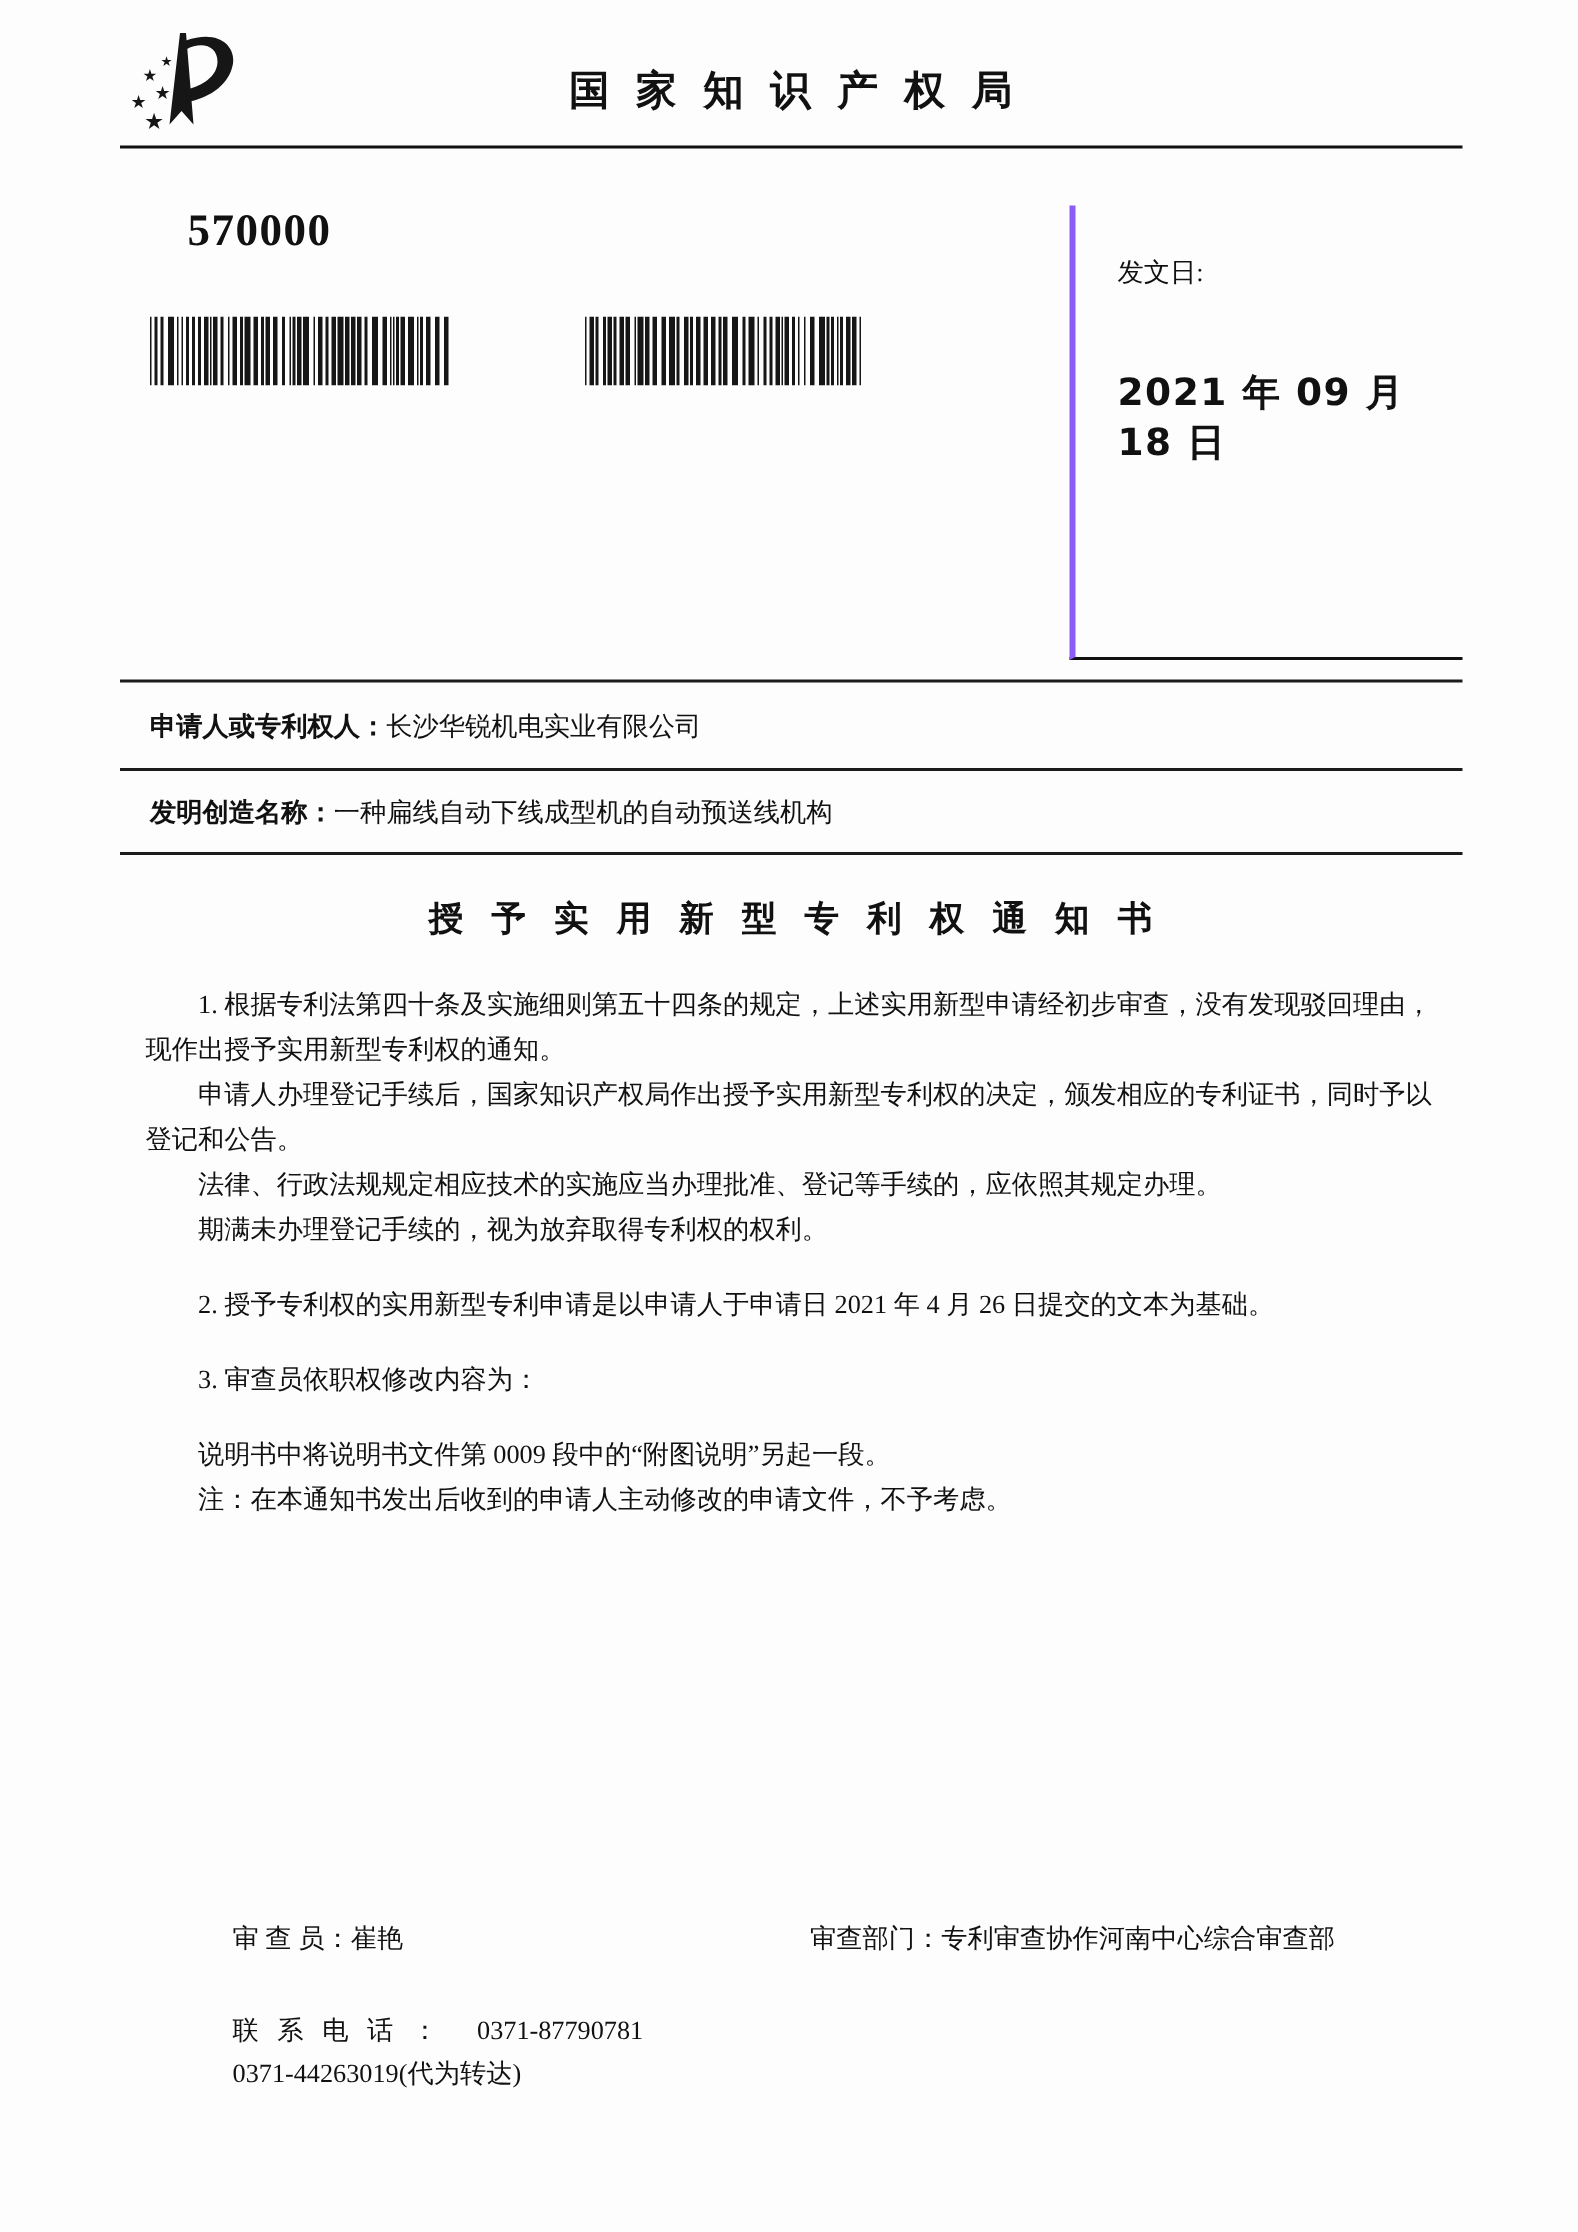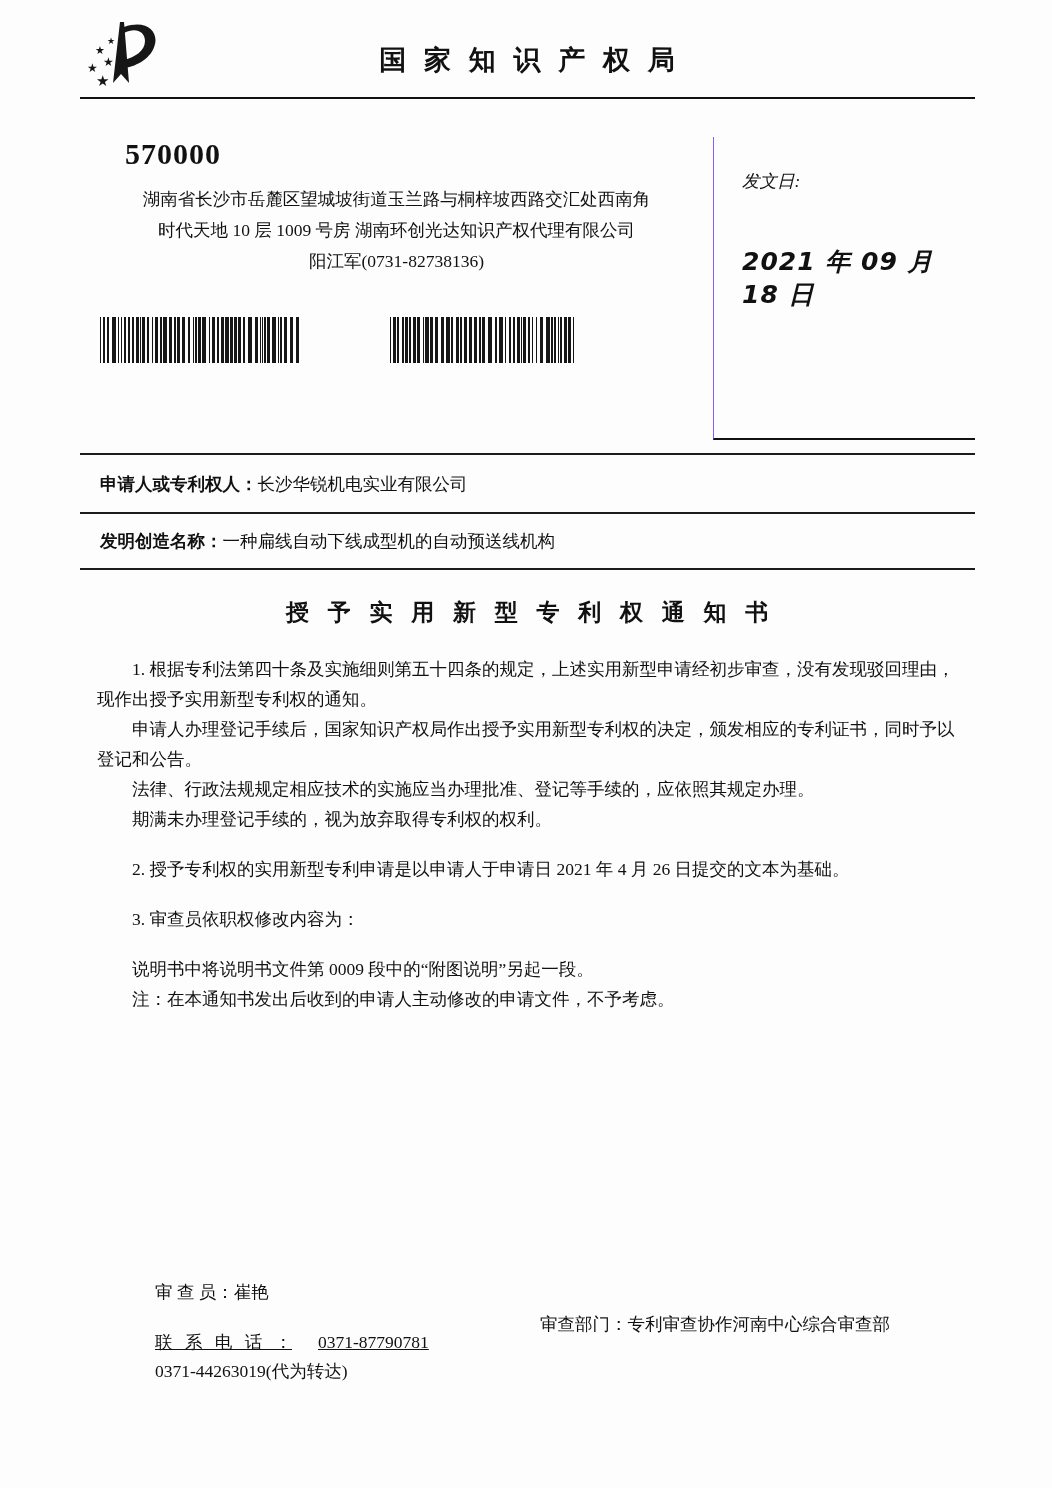--- a/index.html
+++ b/index.html
@@ -18,21 +18,21 @@
   .left-col{width:633px;}
   .postal-code{margin:38px 0 0 45px;font-size:30px;font-weight:bold;letter-spacing:1px;}
   .address-block{margin-top:13px;text-align:center;font-size:17.5px;line-height:31px;}
   .barcode-row{display:flex;margin:40px 0 0 20px;}
   .barcode{height:46px;font-size:0;overflow:hidden;}
   .barcode-1{width:200px;}
   .barcode-2{width:188px;margin-left:90px;}
   .barcode i{display:inline-block;height:100%;background:#161616;}
   .barcode i.g{background:transparent;}
   .date-box{position:absolute;top:0;left:633px;right:0;height:303px;box-sizing:border-box;
-    border-left:1px solid #8b5cf6;border-bottom:2px solid #111;padding:32px 0 0 28px;font-style:italic;}
+    border-left:4px solid #8b5cf6;border-bottom:2px solid #111;padding:32px 0 0 28px;}
   .dispatch-label{font-size:17.5px;}
   .dispatch-date{margin-top:52px;font-size:25px;font-weight:bold;letter-spacing:1px;
     font-family:"DejaVu Sans","Liberation Sans",sans-serif;}
 
   
   .full-rule{border:0;border-top:2px solid #1c1c1c;margin:13px 0 0 0;}
   .meta-row{display:flex;align-items:center;border-bottom:2px solid #1c1c1c;
     padding-left:20px;font-size:17.5px;box-sizing:border-box;}
   .meta-row .lbl{font-weight:bold;}
   .row-1{height:42px;} .row-1 .cell-1{width:465px;} .row-1 .val{font-weight:bold;}
@@ -41,22 +41,22 @@
   
   .notice-title{margin-top:27px;text-align:center;font-size:23px;font-weight:bold;
     word-spacing:11px;letter-spacing:1px;}
   .notice-body{margin:26px 10px 0 17px;font-size:17.5px;line-height:30px;}
   .notice-body p{margin:0;text-indent:2em;}
   .notice-body p.gap{margin-top:20px;}
 
   
   .review-block{position:absolute;left:80px;right:77px;top:1280px;font-size:17.5px;}
   .row-exam{position:relative;padding-left:75px;}
-  .dept{position:absolute;left:460px;top:0;margin-top:32px;}
-  .row-phone{margin-top:26px;padding-left:75px;text-decoration:underline;}
+  .dept{position:absolute;left:460px;top:0;}
+  .row-phone{margin-top:37px;padding-left:75px;}
   .row-phone .lbl{word-spacing:8px;}
   .row-phone .num{margin-left:26px;}
   .row-phone2{margin-top:5px;padding-left:75px;}
 
   
   .footer{position:absolute;left:80px;right:77px;top:1383px;border-top:3px solid #111;
     padding-top:7px;display:flex;font-size:15.5px;line-height:23px;}
   .footer-codes{width:110px;padding-left:14px;box-sizing:border-box;
     font-family:"Liberation Sans","DejaVu Sans",sans-serif;font-size:15px;}
   .footer-codes div{margin-bottom:1px;}
@@ -79,25 +79,20 @@
         <text x="4" y="52" font-size="12" fill="#161616">★</text>
         <text x="13" y="66" font-size="15" fill="#161616">★</text>
       </svg>
     </span>
     <div class="agency-title">国 家 知 识 产 权 局</div>
   </div>
 
   <div class="top-section">
     <div class="left-col">
       <div class="postal-code">570000</div>
-      <div class="address-block">
-        <div>湖南省长沙市岳麓区望城坡街道玉兰路与桐梓坡西路交汇处西南角</div>
-        <div>时代天地 10 层 1009 号房  湖南环创光达知识产权代理有限公司</div>
-        <div>阳江军(0731-82738136)</div>
-      </div>
       <div class="barcode-row">
         <div class="barcode barcode-1"><i style="width:1px"></i><i class="g" style="width:2px"></i><i style="width:2px"></i><i class="g" style="width:2px"></i><i style="width:2px"></i><i class="g" style="width:3px"></i><i style="width:4px"></i><i class="g" style="width:2px"></i><i style="width:1px"></i><i class="g" style="width:2px"></i><i style="width:1px"></i><i class="g" style="width:2px"></i><i style="width:2px"></i><i class="g" style="width:2px"></i><i style="width:2px"></i><i class="g" style="width:2px"></i><i style="width:2px"></i><i class="g" style="width:2px"></i><i style="width:3px"></i><i class="g" style="width:1px"></i><i style="width:1px"></i><i class="g" style="width:1px"></i><i style="width:3px"></i><i class="g" style="width:2px"></i><i style="width:2px"></i><i class="g" style="width:3px"></i><i style="width:1px"></i><i class="g" style="width:2px"></i><i style="width:3px"></i><i class="g" style="width:2px"></i><i style="width:2px"></i><i class="g" style="width:1px"></i><i style="width:4px"></i><i class="g" style="width:2px"></i><i style="width:3px"></i><i class="g" style="width:2px"></i><i style="width:2px"></i><i class="g" style="width:1px"></i><i style="width:3px"></i><i class="g" style="width:2px"></i><i style="width:3px"></i><i class="g" style="width:3px"></i><i style="width:2px"></i><i class="g" style="width:3px"></i><i style="width:1px"></i><i class="g" style="width:1px"></i><i style="width:2px"></i><i class="g" style="width:1px"></i><i style="width:3px"></i><i class="g" style="width:1px"></i><i style="width:4px"></i><i class="g" style="width:3px"></i><i style="width:1px"></i><i class="g" style="width:2px"></i><i style="width:3px"></i><i class="g" style="width:2px"></i><i style="width:2px"></i><i class="g" style="width:2px"></i><i style="width:3px"></i><i class="g" style="width:1px"></i><i style="width:4px"></i><i class="g" style="width:1px"></i><i style="width:3px"></i><i class="g" style="width:1px"></i><i style="width:3px"></i><i class="g" style="width:1px"></i><i style="width:3px"></i><i class="g" style="width:2px"></i><i style="width:2px"></i><i class="g" style="width:3px"></i><i style="width:4px"></i><i class="g" style="width:3px"></i><i style="width:3px"></i><i class="g" style="width:2px"></i><i style="width:1px"></i><i class="g" style="width:1px"></i><i style="width:1px"></i><i class="g" style="width:1px"></i><i style="width:2px"></i><i class="g" style="width:1px"></i><i style="width:3px"></i><i class="g" style="width:2px"></i><i style="width:4px"></i><i class="g" style="width:2px"></i><i style="width:1px"></i><i class="g" style="width:1px"></i><i style="width:2px"></i><i class="g" style="width:2px"></i><i style="width:3px"></i><i class="g" style="width:3px"></i><i style="width:3px"></i><i class="g" style="width:3px"></i><i style="width:3px"></i></div>
         <div class="barcode barcode-2"><i style="width:1px"></i><i class="g" style="width:2px"></i><i style="width:3px"></i><i class="g" style="width:1px"></i><i style="width:2px"></i><i class="g" style="width:3px"></i><i style="width:2px"></i><i class="g" style="width:1px"></i><i style="width:3px"></i><i class="g" style="width:1px"></i><i style="width:2px"></i><i class="g" style="width:2px"></i><i style="width:3px"></i><i class="g" style="width:1px"></i><i style="width:3px"></i><i class="g" style="width:3px"></i><i style="width:1px"></i><i class="g" style="width:1px"></i><i style="width:4px"></i><i class="g" style="width:1px"></i><i style="width:3px"></i><i class="g" style="width:2px"></i><i style="width:3px"></i><i class="g" style="width:3px"></i><i style="width:3px"></i><i class="g" style="width:2px"></i><i style="width:4px"></i><i class="g" style="width:1px"></i><i style="width:2px"></i><i class="g" style="width:3px"></i><i style="width:3px"></i><i class="g" style="width:1px"></i><i style="width:2px"></i><i class="g" style="width:2px"></i><i style="width:3px"></i><i class="g" style="width:2px"></i><i style="width:3px"></i><i class="g" style="width:2px"></i><i style="width:3px"></i><i class="g" style="width:2px"></i><i style="width:2px"></i><i class="g" style="width:1px"></i><i style="width:3px"></i><i class="g" style="width:3px"></i><i style="width:4px"></i><i class="g" style="width:3px"></i><i style="width:2px"></i><i class="g" style="width:2px"></i><i style="width:4px"></i><i class="g" style="width:2px"></i><i style="width:1px"></i><i class="g" style="width:3px"></i><i style="width:2px"></i><i class="g" style="width:2px"></i><i style="width:2px"></i><i class="g" style="width:2px"></i><i style="width:3px"></i><i class="g" style="width:1px"></i><i style="width:1px"></i><i class="g" style="width:1px"></i><i style="width:3px"></i><i class="g" style="width:2px"></i><i style="width:2px"></i><i class="g" style="width:2px"></i><i style="width:1px"></i><i class="g" style="width:3px"></i><i style="width:1px"></i><i class="g" style="width:3px"></i><i style="width:3px"></i><i class="g" style="width:3px"></i><i style="width:4px"></i><i class="g" style="width:1px"></i><i style="width:2px"></i><i class="g" style="width:1px"></i><i style="width:2px"></i><i class="g" style="width:2px"></i><i style="width:1px"></i><i class="g" style="width:1px"></i><i style="width:2px"></i><i class="g" style="width:2px"></i><i style="width:3px"></i><i class="g" style="width:1px"></i><i style="width:3px"></i><i class="g" style="width:2px"></i><i style="width:1px"></i><i class="g" style="width:2px"></i></div>
       </div>
     </div>
     <div class="date-box">
       <div class="dispatch-label">发文日:</div>
       <div class="dispatch-date">2021 年 09 月 18 日</div>
     </div>
   </div>

